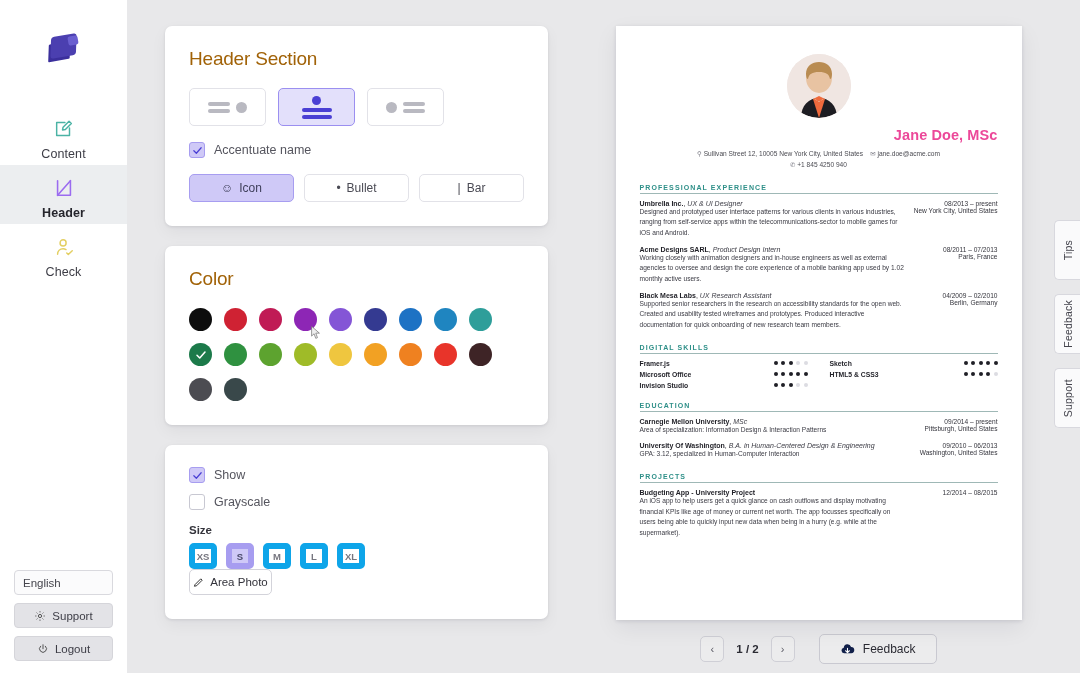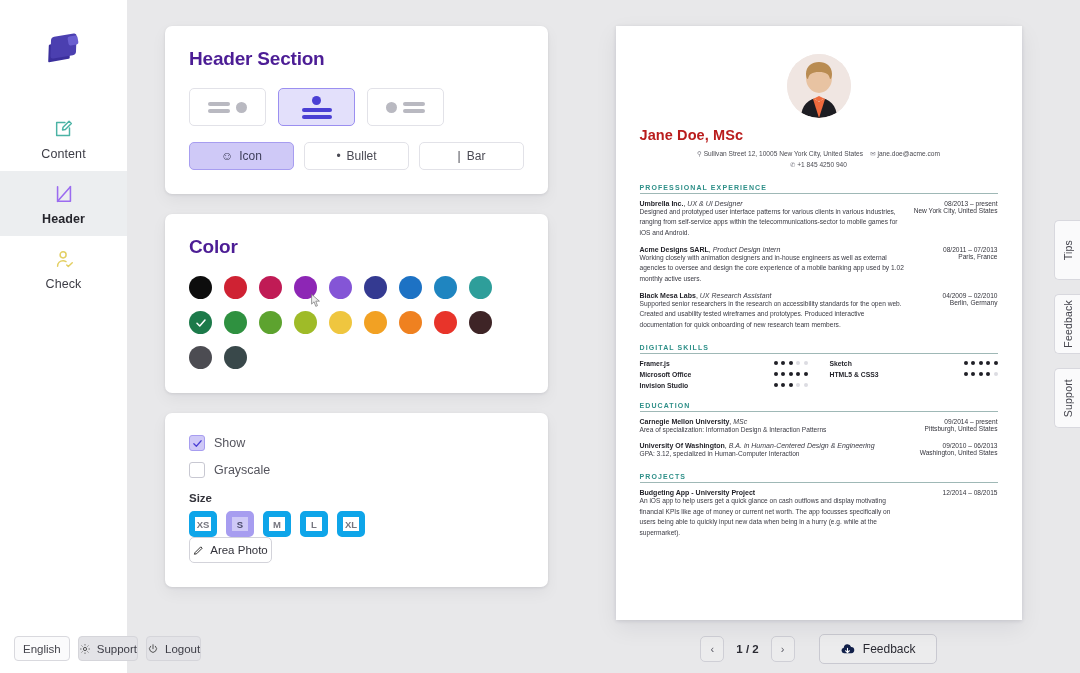--- a/index.html
+++ b/index.html
@@ -25,32 +25,32 @@
     transform: skewX(-12deg) rotate(-10deg);
     border-radius: 3px;
     box-shadow: -4px 5px 0 -2px #3b2f9c;
   }
   .logo .fold {
     position: absolute; right: 3px; top: 6px;
     width: 10px; height: 9px; background: #6a5fd0;
     transform: rotate(-10deg); border-radius: 2px;
   }
   .nav-item {
-    width: 127px; padding: 12px 0 10px; display: flex;
+    width: 127px; padding: 12px 0 4px; display: flex;
     flex-direction: column; align-items: center; gap: 7px;
     cursor: pointer; user-select: none; justify-content: center;
   }
   .nav-item.active { background: #eceef0; }
   .nav-label { font-size: 12.5px; color: #3d3d46; letter-spacing: .1px; }
   .nav-item.active .nav-label { font-weight: 700; color: #25252c; }
   .nav-ico { width: 22px; height: 22px; display: block; }
 
   .sidebar-bottom {
     margin-top: auto; width: 100%; padding: 0 14px 12px;
-    display: flex; flex-direction: row; gap: 8px;
+    display: flex; flex-direction: column; gap: 8px;
   }
   .lang-select {
     height: 25px; border: 1px solid #d9d9de; border-radius: 4px;
     background: #fbfbfc; font-size: 11.5px; color: #45454d;
     display: flex; align-items: center; padding: 0 8px; cursor: pointer;
   }
   .sb-btn {
     height: 25px; border: 1px solid #d5d5da; border-radius: 4px;
     background: #e3e3e7; font-size: 11.5px; color: #3d3d46;
     display: flex; align-items: center; justify-content: center; gap: 6px;
@@ -62,21 +62,21 @@
   .middle {
     flex: 0 0 430px; padding: 26px 0 0 38px; height: 673px;
     overflow: hidden; position: relative;
   }
   .card {
     width: 383px; background: #fff; border-radius: 7px;
     box-shadow: 0 1px 3px rgba(20,20,40,.10), 0 6px 16px rgba(20,20,40,.05);
     padding: 22px 24px 24px; margin-bottom: 20px;
   }
   .card h2 {
-    font-size: 19px; font-weight: 700; color: #4c1d95;
+    font-size: 19px; font-weight: 400; color: #a16207;
     letter-spacing: -.2px; margin-bottom: 18px;
   }
 
   
   .thumb-row { display: flex; gap: 12px; margin-bottom: 16px; }
   .thumb {
     width: 77px; height: 38px; border: 1px solid #e2e2e8; border-radius: 5px;
     background: #fff; display: flex; align-items: center; justify-content: center;
     cursor: pointer; position: relative;
   }
@@ -144,22 +144,22 @@
   .page {
     width: 406px; height: 594px; background: #fff;
     box-shadow: 0 1px 4px rgba(20,20,40,.12), 0 8px 22px rgba(20,20,40,.07);
     padding: 18px 24px 0; position: relative; overflow: hidden;
   }
   .res-photo {
     width: 64px; height: 64px; border-radius: 50%; margin: 10px auto 9px;
     overflow: hidden; position: relative; background: #efe6e3;
   }
   .res-name {
-    text-align: left; font-size: 14.5px; font-weight: 700;
-    color: #b91c1c; letter-spacing: .1px; margin-bottom: 6px;
+    text-align: right; font-size: 14.5px; font-weight: 700;
+    color: #ec4899; letter-spacing: .1px; margin-bottom: 6px;
   }
   .res-contact {
     text-align: center; font-size: 6.6px; color: #4b4b52; line-height: 1.65;
   }
   .res-contact .ic { color: #7a7a84; font-size: 6.4px; }
   .sec-title {
     font-size: 7px; font-weight: 700; color: #2e8f88; letter-spacing: 1.1px;
     margin-top: 13px; padding-bottom: 2px;
   }
   .sec-rule { height: 1px; background: #9fb8b6; margin-bottom: 6px; }
@@ -297,20 +297,28 @@
           <div class="tgrp">
             <div class="tdot" style="width:11px;height:11px"></div>
             <div class="tstack">
                 <div class="tline" style="width:22px;height:4px"></div>
                 <div class="tline" style="width:22px;height:4px"></div>
               </div>
           </div>
         </div>
       </div>
 
+      <div class="check-row">
+        <div class="cbox on">
+          <svg viewBox="0 0 24 24" fill="none" stroke="#4a3fd4" stroke-width="2.6" stroke-linecap="round" stroke-linejoin="round">
+              <path d="M4 12.5 9.5 18 20 6"></path>
+            </svg>
+        </div>
+        <div class="check-label">Accentuate name</div>
+      </div>
 
       <div class="seg-row">
         <div class="seg selected">
           <span class="gl">☺</span>
           <span>Icon</span>
         </div>
         <div class="seg">
           <span class="gl">•</span>
           <span>Bullet</span>
         </div>

